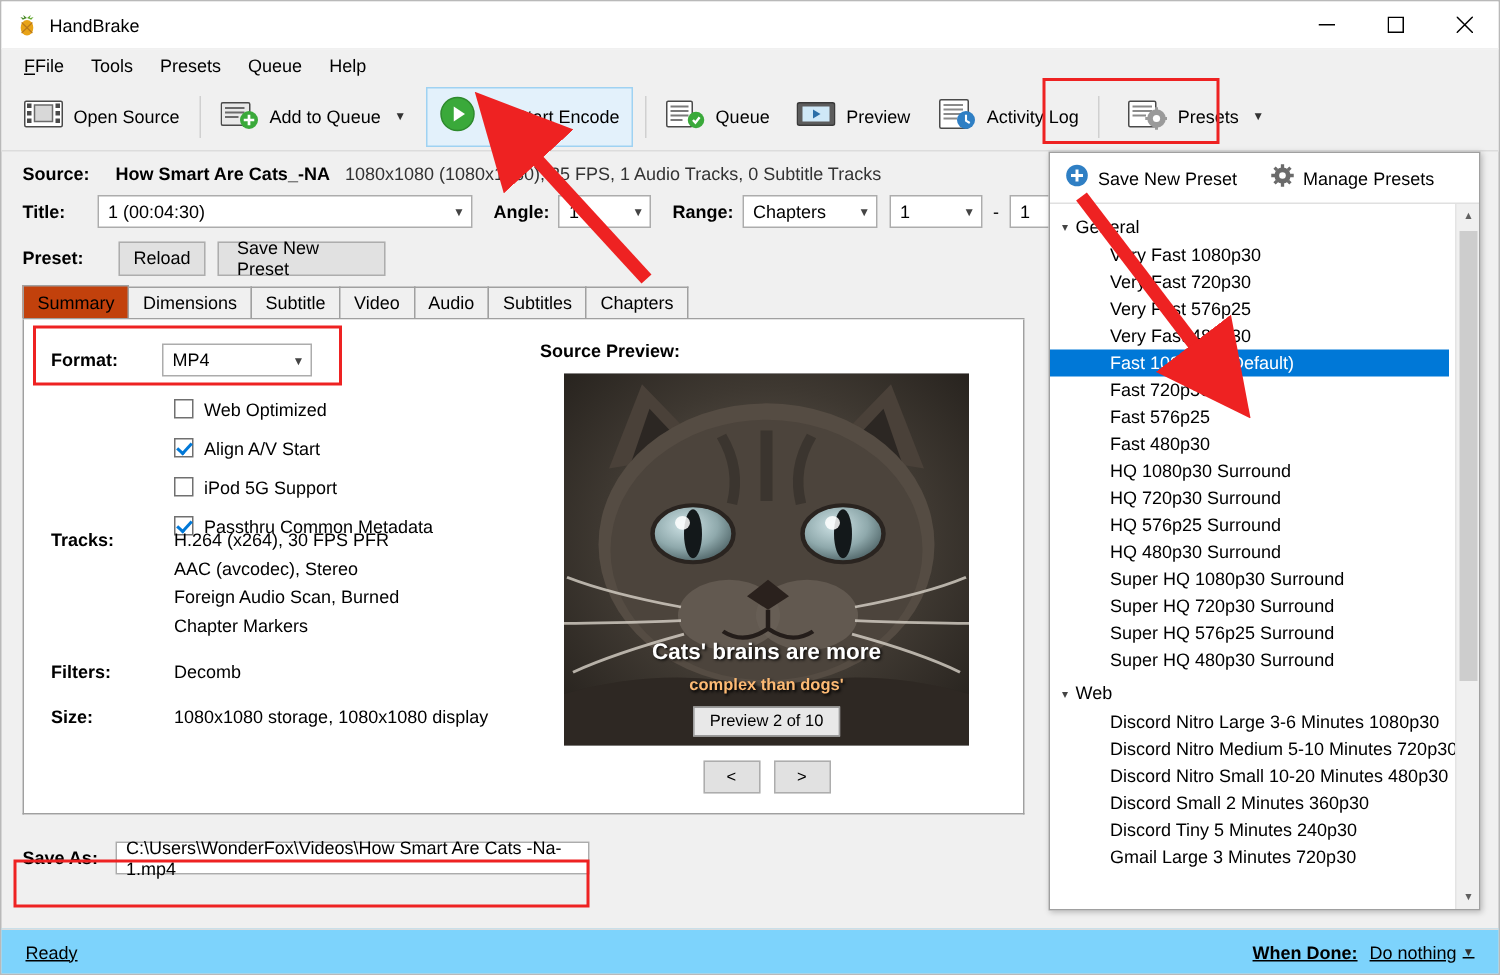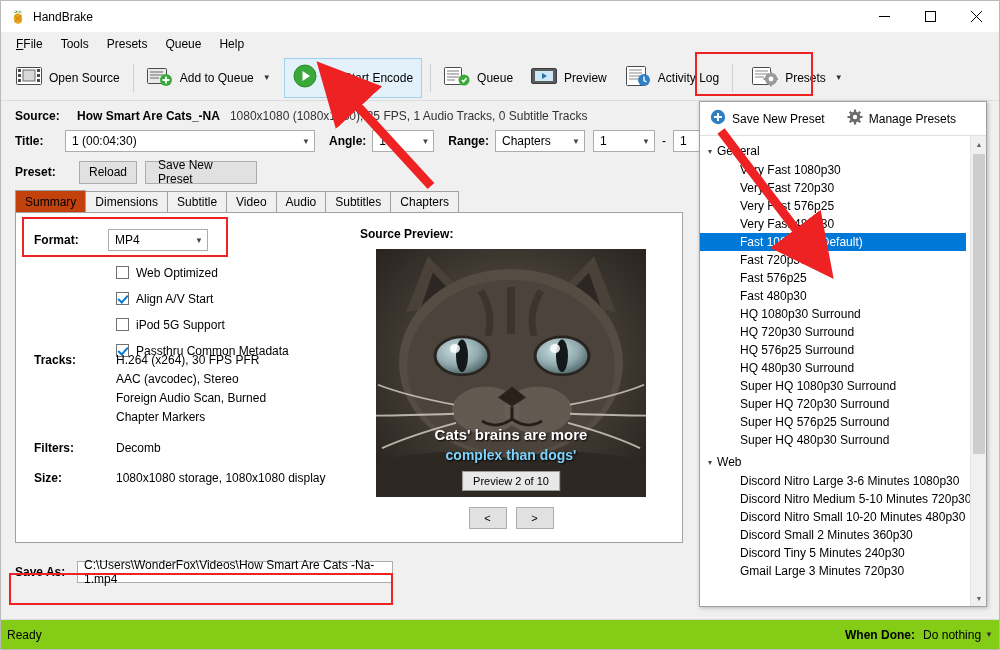--- a/index.html
+++ b/index.html
@@ -138,43 +138,43 @@
   .pp-thumb { position: absolute; left: 2px; width: 12px; background: #cdcdcd; }
   .pp-arrow {
     position: absolute; left: 0; width: 16px; height: 16px;
     display: flex; align-items: center; justify-content: center;
     font-size: 7px; color: #606060;
   }
 
   
   .statusbar {
     position: absolute; left: 0; bottom: 0; width: 998px; height: 30px;
-    background: #84cc16; border-top: 1px solid #dcdcdc;
-    display: flex; align-items: center; padding: 0 6px;
+    background: #7dd3fc; border-top: 1px solid #dcdcdc;
+    display: flex; align-items: center; padding: 0 16px; text-decoration: underline;
   }
 
   
   .arrowsvg { position: absolute; left: 0; top: 0; pointer-events: none; }
 
   
   .preview-img {
     position: relative; overflow: hidden;
     background: #2a2724;
   }
   .cat {
     position: absolute; left: 0; top: 0; width: 100%; height: 100%;
   }
   .sub1 {
     position: absolute; width: 100%; text-align: center;
     color: #fff; font-size: 15px; font-weight: bold;
     text-shadow: 1px 1px 2px #000;
   }
   .sub2 {
     position: absolute; width: 100%; text-align: center;
-    color: #7dd3fc; font-size: 14px; font-weight: bold;
+    color: #fdba74; font-size: 11px; font-weight: bold;
     text-shadow: 1px 1px 2px #000;
   }
   .prevbadge {
     position: absolute; background: #e8e8e8; border: 1px solid #9a9a9a;
     font-size: 11px; color: #000; padding: 3px 10px;
   }
   .navbtn {
     width: 38px; height: 22px; border: 1px solid #adadad; background: #e1e1e1;
     display: flex; align-items: center; justify-content: center; font-size: 11px;
   }

